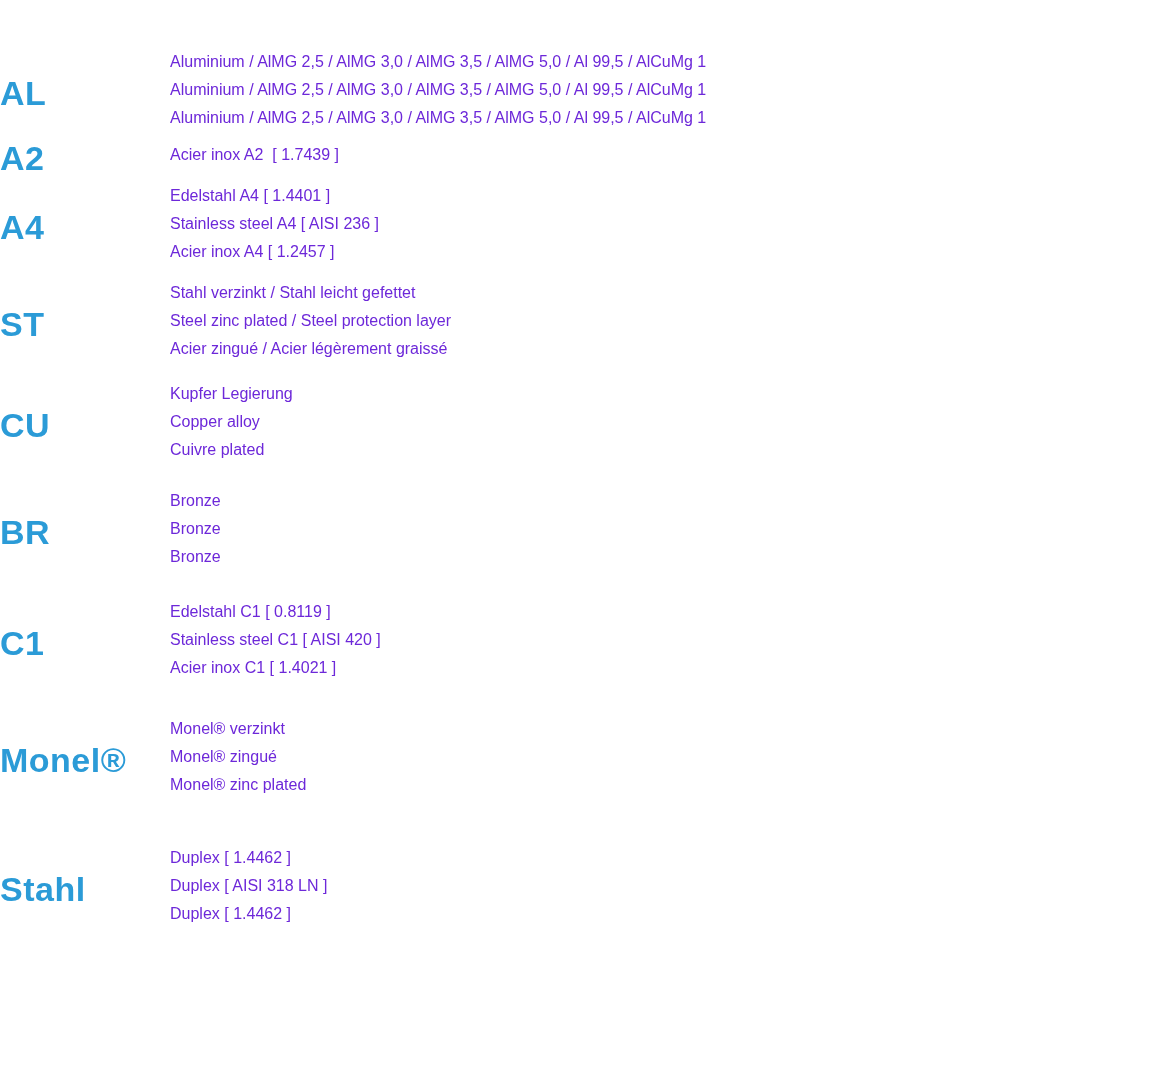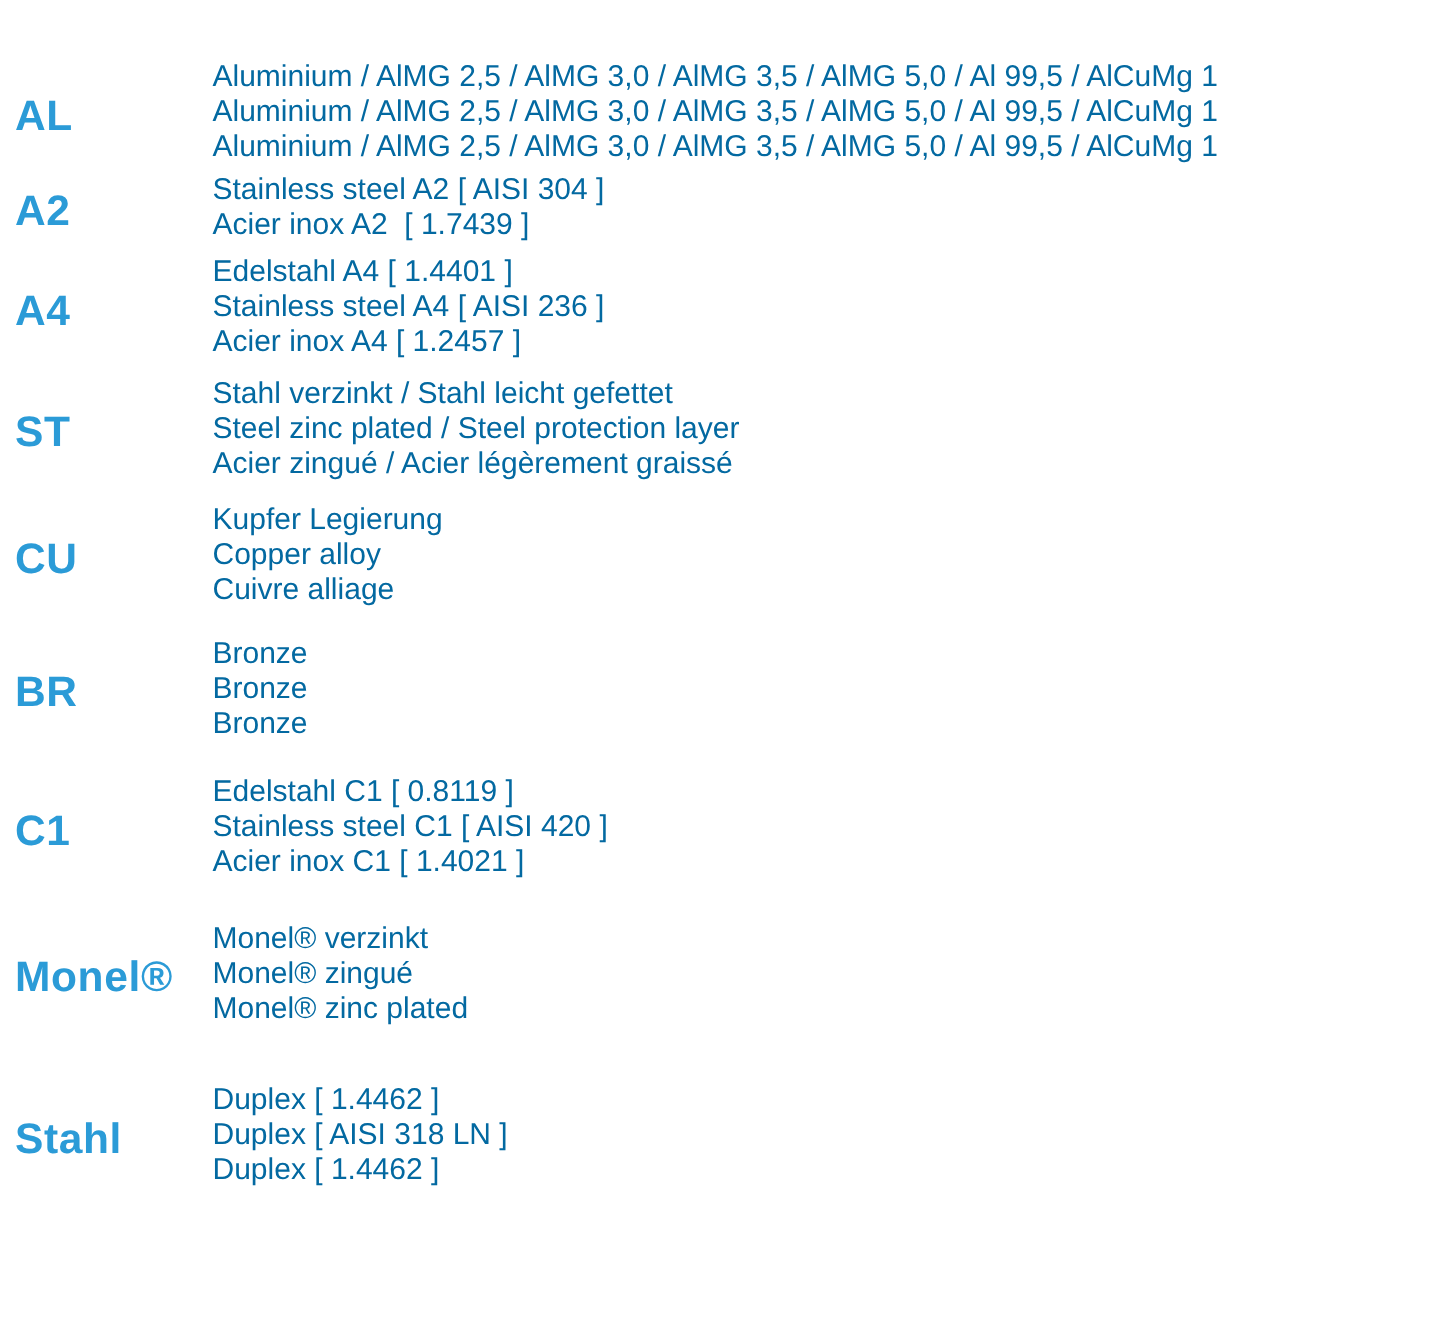--- a/index.html
+++ b/index.html
@@ -26,39 +26,39 @@
   .mat-row:nth-child(3) { margin-top: 10px; }
   .mat-row:nth-child(4) { margin-top: 13px; }
   .mat-row:nth-child(5) { margin-top: 17px; }
   .mat-row:nth-child(6) { margin-top: 23px; }
   .mat-row:nth-child(7) { margin-top: 27px; }
   .mat-row:nth-child(8) { margin-top: 33px; }
   .mat-row:nth-child(9) { margin-top: 45px; }
   .code-col {
     width: 170px;
     flex: 0 0 170px;
-    padding-left: 12px;
+    padding-left: 0;
     box-sizing: border-box;
   }
   .code {
     color: #2B9BD7;
     font-size: 34px;
     font-weight: bold;
     line-height: 1;
     position: relative;
     top: 3px;
     letter-spacing: 0.5px;
   }
   .desc-col {
     flex: 1 1 auto;
   }
   .desc-line {
-    font-size: 24px;
+    font-size: 16px;
     line-height: 28px;
-    color: #0369a1;
+    color: #6d28d9;
     white-space: pre;
   }
 </style>
 </head>
 <body>
 
 <div class="page">
 
   <div class="mat-row">
     <div class="code-col">
@@ -69,21 +69,20 @@
       <div class="desc-line">Aluminium / AlMG 2,5 / AlMG 3,0 / AlMG 3,5 / AlMG 5,0 / Al 99,5 / AlCuMg 1</div>
       <div class="desc-line">Aluminium / AlMG 2,5 / AlMG 3,0 / AlMG 3,5 / AlMG 5,0 / Al 99,5 / AlCuMg 1</div>
     </div>
   </div>
 
   <div class="mat-row">
     <div class="code-col">
       <div class="code">A2</div>
     </div>
     <div class="desc-col">
-      <div class="desc-line">Stainless steel A2 [ AISI 304 ]</div>
       <div class="desc-line">Acier inox A2  [ 1.7439 ]</div>
     </div>
   </div>
 
   <div class="mat-row">
     <div class="code-col">
       <div class="code">A4</div>
     </div>
     <div class="desc-col">
       <div class="desc-line">Edelstahl A4 [ 1.4401 ]</div>
@@ -103,21 +102,21 @@
     </div>
   </div>
 
   <div class="mat-row">
     <div class="code-col">
       <div class="code">CU</div>
     </div>
     <div class="desc-col">
       <div class="desc-line">Kupfer Legierung</div>
       <div class="desc-line">Copper alloy</div>
-      <div class="desc-line">Cuivre alliage</div>
+      <div class="desc-line">Cuivre plated</div>
     </div>
   </div>
 
   <div class="mat-row">
     <div class="code-col">
       <div class="code">BR</div>
     </div>
     <div class="desc-col">
       <div class="desc-line">Bronze</div>
       <div class="desc-line">Bronze</div>

